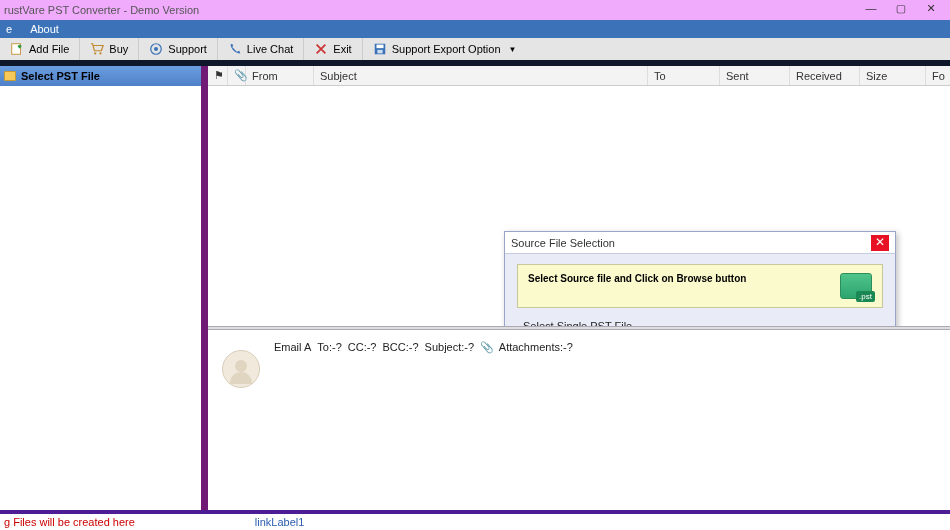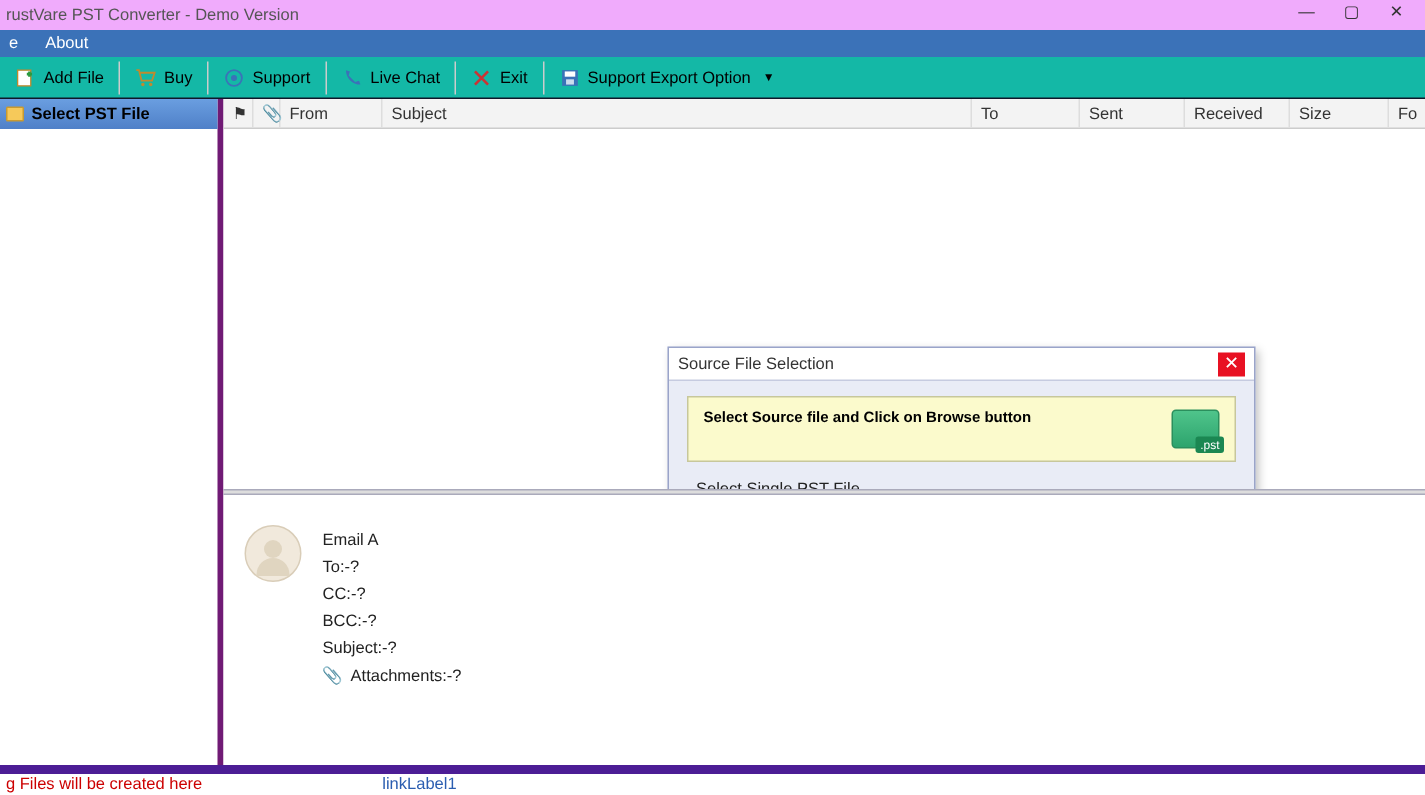--- a/index.html
+++ b/index.html
@@ -2,38 +2,38 @@
 <html><head>
 <meta charset="utf-8">
 <style>
 *{box-sizing:border-box;margin:0;padding:0;font-family:"Segoe UI",Tahoma,sans-serif;font-size:11px}
 body{width:950px;height:530px;overflow:hidden;background:#fff;display:flex;flex-direction:column}
 .titlebar{height:20px;background:#f0abfc;display:flex;align-items:center;padding:0 4px;color:#555}
 .titlebar-title{flex:1}
 .titlebar-btns{display:flex;gap:0}
 .titlebar-btn{width:30px;height:18px;text-align:center;color:#333;line-height:14px}
 .menubar{height:18px;background:#3b72b8;color:#fff;display:flex;align-items:center;padding:0 6px;gap:18px;font-size:11px}
-.toolbar{height:28px;background:#14b8a6;border-bottom:1px solid #0f172a;display:flex;align-items:center;padding:0 2px}
+.toolbar{height:28px;background:#e5e5e5;border-bottom:6px solid #0f172a;display:flex;align-items:center;padding:0 2px}
 .toolbar-btn{display:flex;align-items:center;gap:5px;padding:3px 8px;cursor:pointer}
 .toolbar-sep{width:1px;height:22px;background:#ccc;margin:0 2px}
 .ticon{width:14px;height:14px;display:inline-block}
 .content{flex:1;display:flex;min-height:0}
-.left-pane{width:149px;border-right:4px solid #701a75;background:#fff}
+.left-pane{width:208px;border-right:7px solid #701a75;background:#fff}
 .left-hdr{height:20px;background:linear-gradient(#6a9ee0,#4f80c8);color:#000;display:flex;align-items:center;gap:5px;padding:0 4px;font-weight:bold;font-size:12px}
 .right-pane{flex:1;display:flex;flex-direction:column;min-width:0}
 .grid-hdr{height:20px;background:#f3f3f3;border-bottom:1px solid #ccc;display:flex;align-items:center;font-size:11px;color:#333}
 .gh{padding:0 6px;border-right:1px solid #ddd;height:100%;display:flex;align-items:center}
 .grid-body{flex:1;background:#fff;position:relative;overflow:hidden}
 .splitter{height:4px;background:#ddd;border-top:1px solid #aab;border-bottom:1px solid #aab}
 .detail{flex:0 0 180px;display:flex;background:#fff}
 .avatar{width:38px;height:38px;border-radius:50%;background:#f1e9dc;border:1px solid #d9cdb8;margin:20px 14px;position:relative}
 .avatar::before{content:"";position:absolute;top:9px;left:12px;width:12px;height:12px;border-radius:50%;background:#e0d5c0}
 .avatar::after{content:"";position:absolute;bottom:3px;left:7px;width:22px;height:12px;border-radius:11px 11px 0 0;background:#e0d5c0}
-.detail-fields{margin-top:24px;display:flex;flex-direction:column;gap:6px;font-size:11px;color:#222}
-.status{height:20px;border-top:6px solid #4c1d95;display:flex;align-items:center;padding:0 4px;gap:10px}
+.detail-fields{margin-top:11px;display:flex;flex-direction:row;gap:6px;font-size:11px;color:#222}
+.status{height:20px;border-top:4px solid #4c1d95;display:flex;align-items:center;padding:0 4px;gap:10px}
 .status-left{color:#c00}
 .status-link{color:#2a5db0;margin-left:110px}
 .modal{position:absolute;top:145px;left:296px;width:392px;background:#e9ecf6;border:1px solid #9aa4c9;box-shadow:2px 2px 6px rgba(0,0,0,.25)}
 .modal-title{height:22px;background:#fff;border-bottom:1px solid #c6cbe0;display:flex;align-items:center;padding:0 6px;font-size:11px;color:#333}
 .modal-close{margin-left:auto;width:18px;height:16px;background:#e81123;color:#fff;text-align:center;line-height:14px;font-size:12px}
 .modal-body{padding:10px 12px 18px}
 .banner{background:#fbfacc;border:1px solid #c7c79b;padding:8px 10px;display:flex;align-items:flex-start;gap:10px}
 .banner-text{flex:1}
 .banner-text .bt-title{font-weight:bold;margin-bottom:4px;font-size:10px}
 .banner-text .bt-sub{font-size:10px;color:#333}

